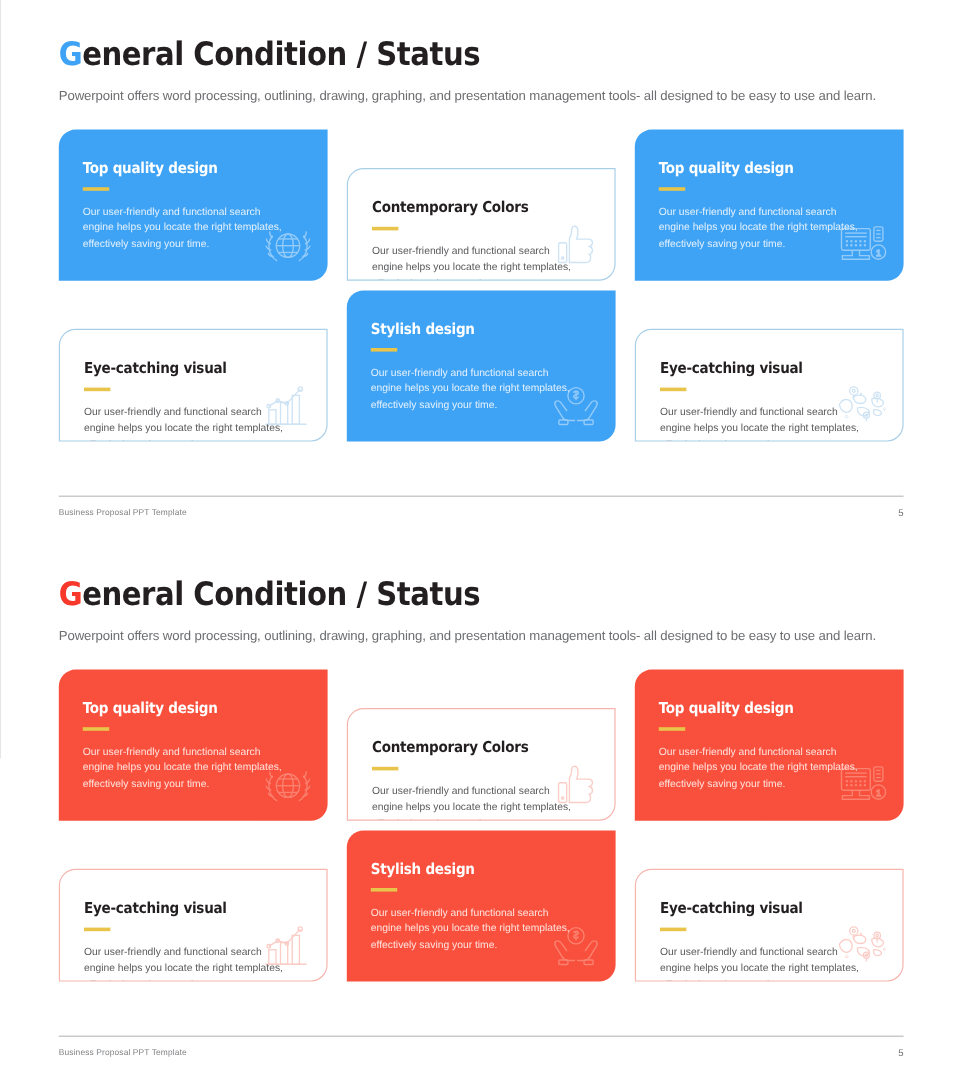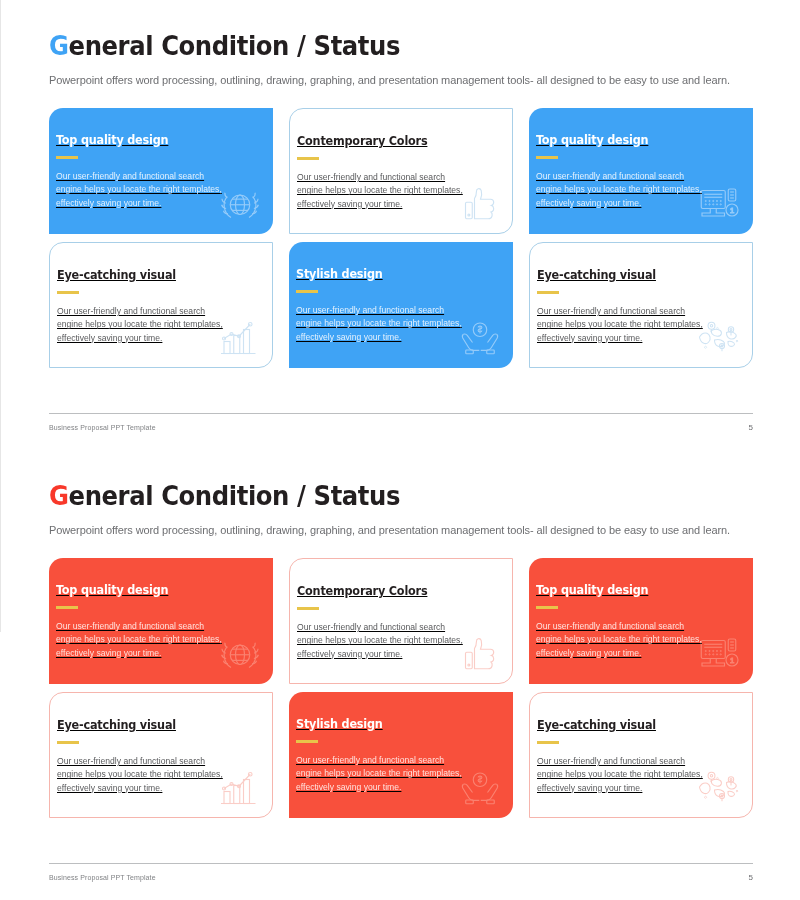--- a/index.html
+++ b/index.html
@@ -76,34 +76,34 @@
     display: grid;
     grid-template-columns: repeat(3, 1fr);
     grid-template-rows: repeat(2, 126px);
     column-gap: 16px;
     row-gap: 8px;
   }
 
   .card {
     position: relative;
     box-sizing: border-box;
-    padding: 24px 20px 10px 7px;
+    padding: 24px 20px 10px 20px;
     border-radius: 14px 0 14px 0;
     overflow: hidden;
-    text-decoration: underline;
   }
   .card.filled {
     background: #3fa3f5;
   }
   .slide.red .card.filled {
     background: #f8503c;
   }
   .card.outline {
     background: #ffffff;
     border: 1px solid #a8cfe8;
+    margin-top: 32px;
   }
   .slide.red .card.outline {
     border-color: #f6b5ad;
   }
 
   .card-title {
     margin: 0;
     font-size: 12.5px;
     font-weight: bold;
     font-family: "DejaVu Sans", sans-serif;

